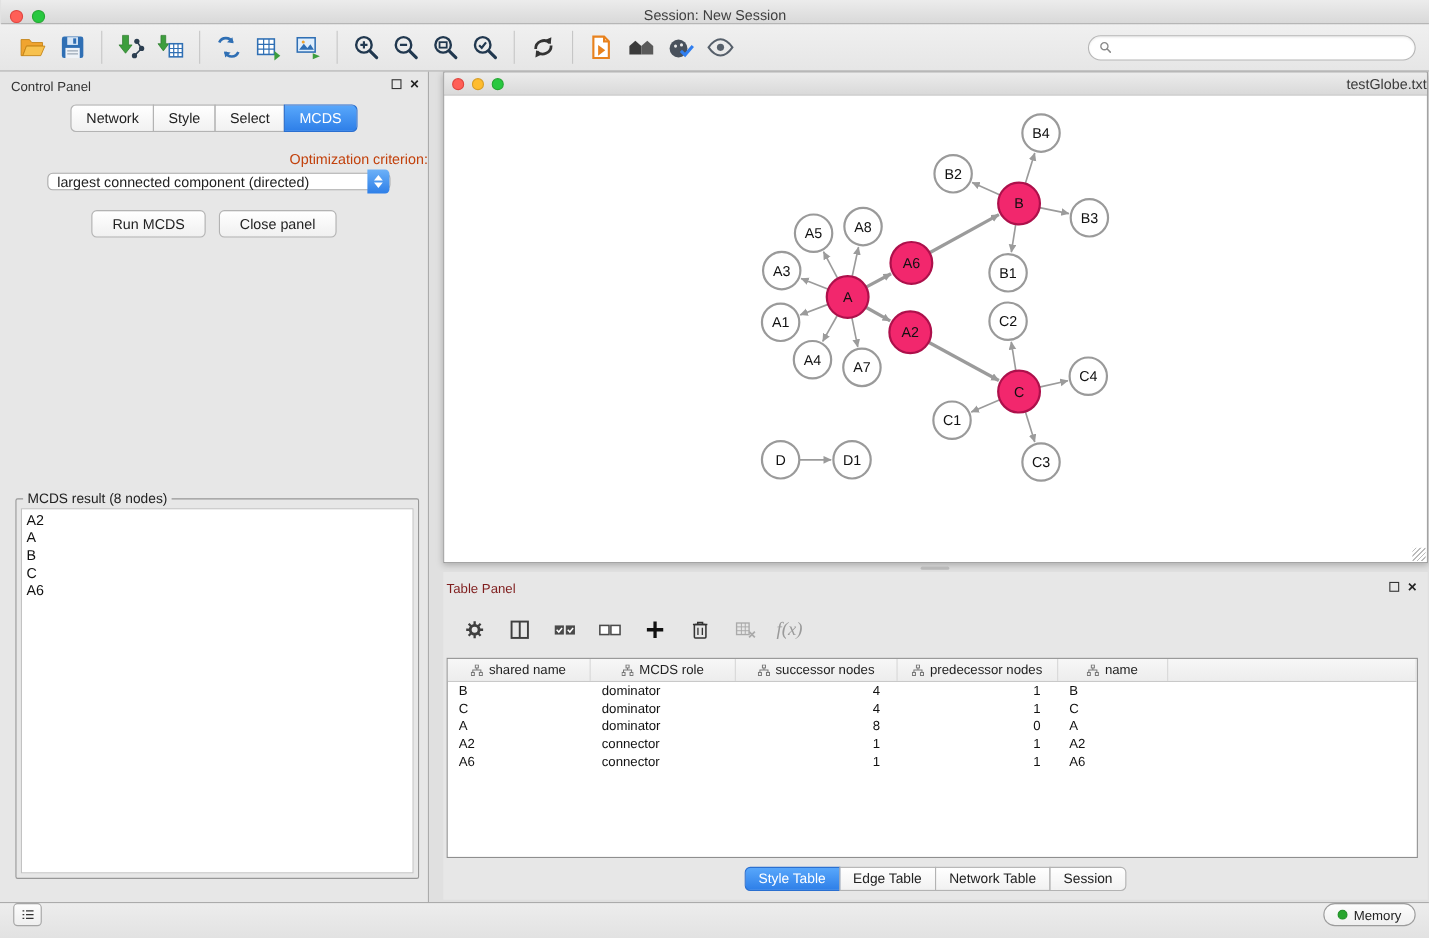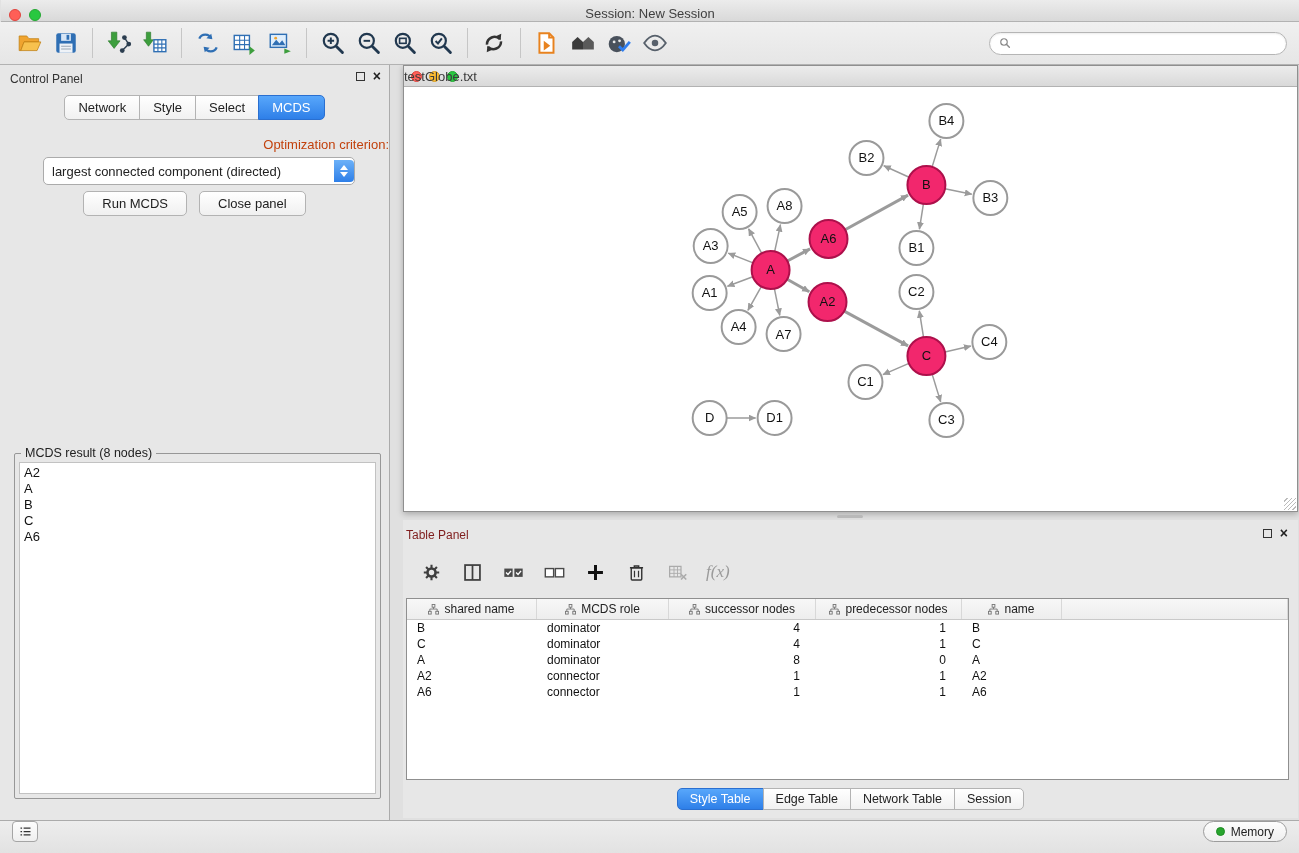--- a/index.html
+++ b/index.html
@@ -29,40 +29,40 @@
 .cp-title{position:absolute;top:7px;left:10px;font-size:12px;color:#333}
 .winbtns{position:absolute;top:6px;right:8px;display:flex;align-items:center;gap:8px}
 .winbtn-square{width:9px;height:9px;border:1.5px solid #333}
 .winbtn-x{font-size:14px;font-weight:bold;color:#222;line-height:10px}
 .cp-tabs{position:absolute;top:30px;left:0;right:0;display:flex;justify-content:center}
 .seg{font-size:13px;padding:4px 13px;background:linear-gradient(#ffffff,#f1f1f1);border:1px solid #b3b3b3;color:#222;margin-left:-1px;cursor:pointer;white-space:nowrap}
 .seg:first-child{border-radius:5px 0 0 5px;margin-left:0}
 .seg:last-child{border-radius:0 5px 5px 0}
 .seg.active{background:linear-gradient(#58a7fb,#2e7fe8);border-color:#2a6fd0;color:#fff}
 .cp-optlabel{position:absolute;top:72px;left:0;right:0;text-align:right;font-size:13px;color:#c2410c}
-.cp-select{position:absolute;top:92px;left:43px;width:312px;height:28px;background:#fff;border:1px solid #ababab;border-radius:5px;display:flex;align-items:center;cursor:pointer}
+.cp-select{position:absolute;top:92px;left:43px;width:312px;height:16px;background:#fff;border:1px solid #ababab;border-radius:5px;display:flex;align-items:center;cursor:pointer}
 .cp-select .val{flex:1;font-size:13px;padding:0 8px;white-space:nowrap;overflow:hidden}
 .cp-select .stepper{width:20px;height:22px;border-radius:0 4px 4px 0;background:linear-gradient(#6cb1f8,#2e7fe8);display:flex;flex-direction:column;align-items:center;justify-content:center;gap:2px}
 .cp-select .stepper i{width:0;height:0;border-left:4px solid transparent;border-right:4px solid transparent}
 .cp-select .stepper i.up{border-bottom:5px solid #fff}
 .cp-select .stepper i.down{border-top:5px solid #fff}
 .cp-buttons{position:absolute;top:126px;left:0;right:0;display:flex;justify-content:center;gap:12px}
 .pushbtn{font-size:13px;padding:4px 18px;background:linear-gradient(#ffffff,#f0f0f0);border:1px solid #b3b3b3;border-radius:5px;cursor:pointer;color:#222}
 .mcds-fieldset{position:absolute;top:388px;left:14px;right:8px;height:346px;border:1px solid #979797;border-radius:2px}
 .mcds-legend{position:absolute;top:-8px;left:6px;background:#e7e7e7;padding:0 4px;font-size:12.5px;color:#222}
 .mcds-list{position:absolute;top:8px;left:4px;right:4px;bottom:4px;background:#fff;border:1px solid #c2c2c2;overflow:auto;padding:2px 4px}
 .result-item{font-size:13px;line-height:16px;color:#111;cursor:default}
 
 
 .right-area{position:absolute;left:390px;top:65px;right:0;bottom:33px;background:#e0e0e0}
 
 
 .network-window{position:absolute;left:13px;top:0;right:1px;height:447px;background:#fff;border:1px solid #8f8f8f;box-shadow:0 2px 6px rgba(0,0,0,.25)}
 .nw-titlebar{position:absolute;top:0;left:0;right:0;height:21px;background:linear-gradient(#ececec,#d9d9d9);border-bottom:1px solid #b2b2b2;display:flex;align-items:center}
-.nw-titlebar .title{position:absolute;left:0;right:0;text-align:left;font-size:13px;color:#3a3a3a}
+.nw-titlebar .title{position:absolute;left:0;right:0;text-align:right;font-size:13px;color:#3a3a3a}
 .nw-titlebar .tl{width:11px;height:11px;margin-left:7px}
 .net-canvas{position:absolute;top:21px;left:0;right:0;bottom:0;background:#fff;overflow:hidden}
 .net-canvas svg{width:100%;height:100%}
 .resize-corner{position:absolute;right:1px;bottom:1px;width:12px;height:12px;background:repeating-linear-gradient(135deg,transparent,transparent 2px,#bbb 2px,#bbb 3px)}
 .grip-h{position:absolute;left:447px;top:450px;width:26px;height:3px;background:#b9b9b9;border-radius:2px}
 
 
 .table-panel{position:absolute;left:13px;top:455px;right:1px;bottom:2px;background:#e7e7e7}
 .tp-title{position:absolute;top:8px;left:3px;font-size:12px;color:#7f1d1d}
 .tp-toolbar{position:absolute;top:32px;left:6px;right:6px;height:40px;display:flex;align-items:center;gap:17px;padding:0 10px}

